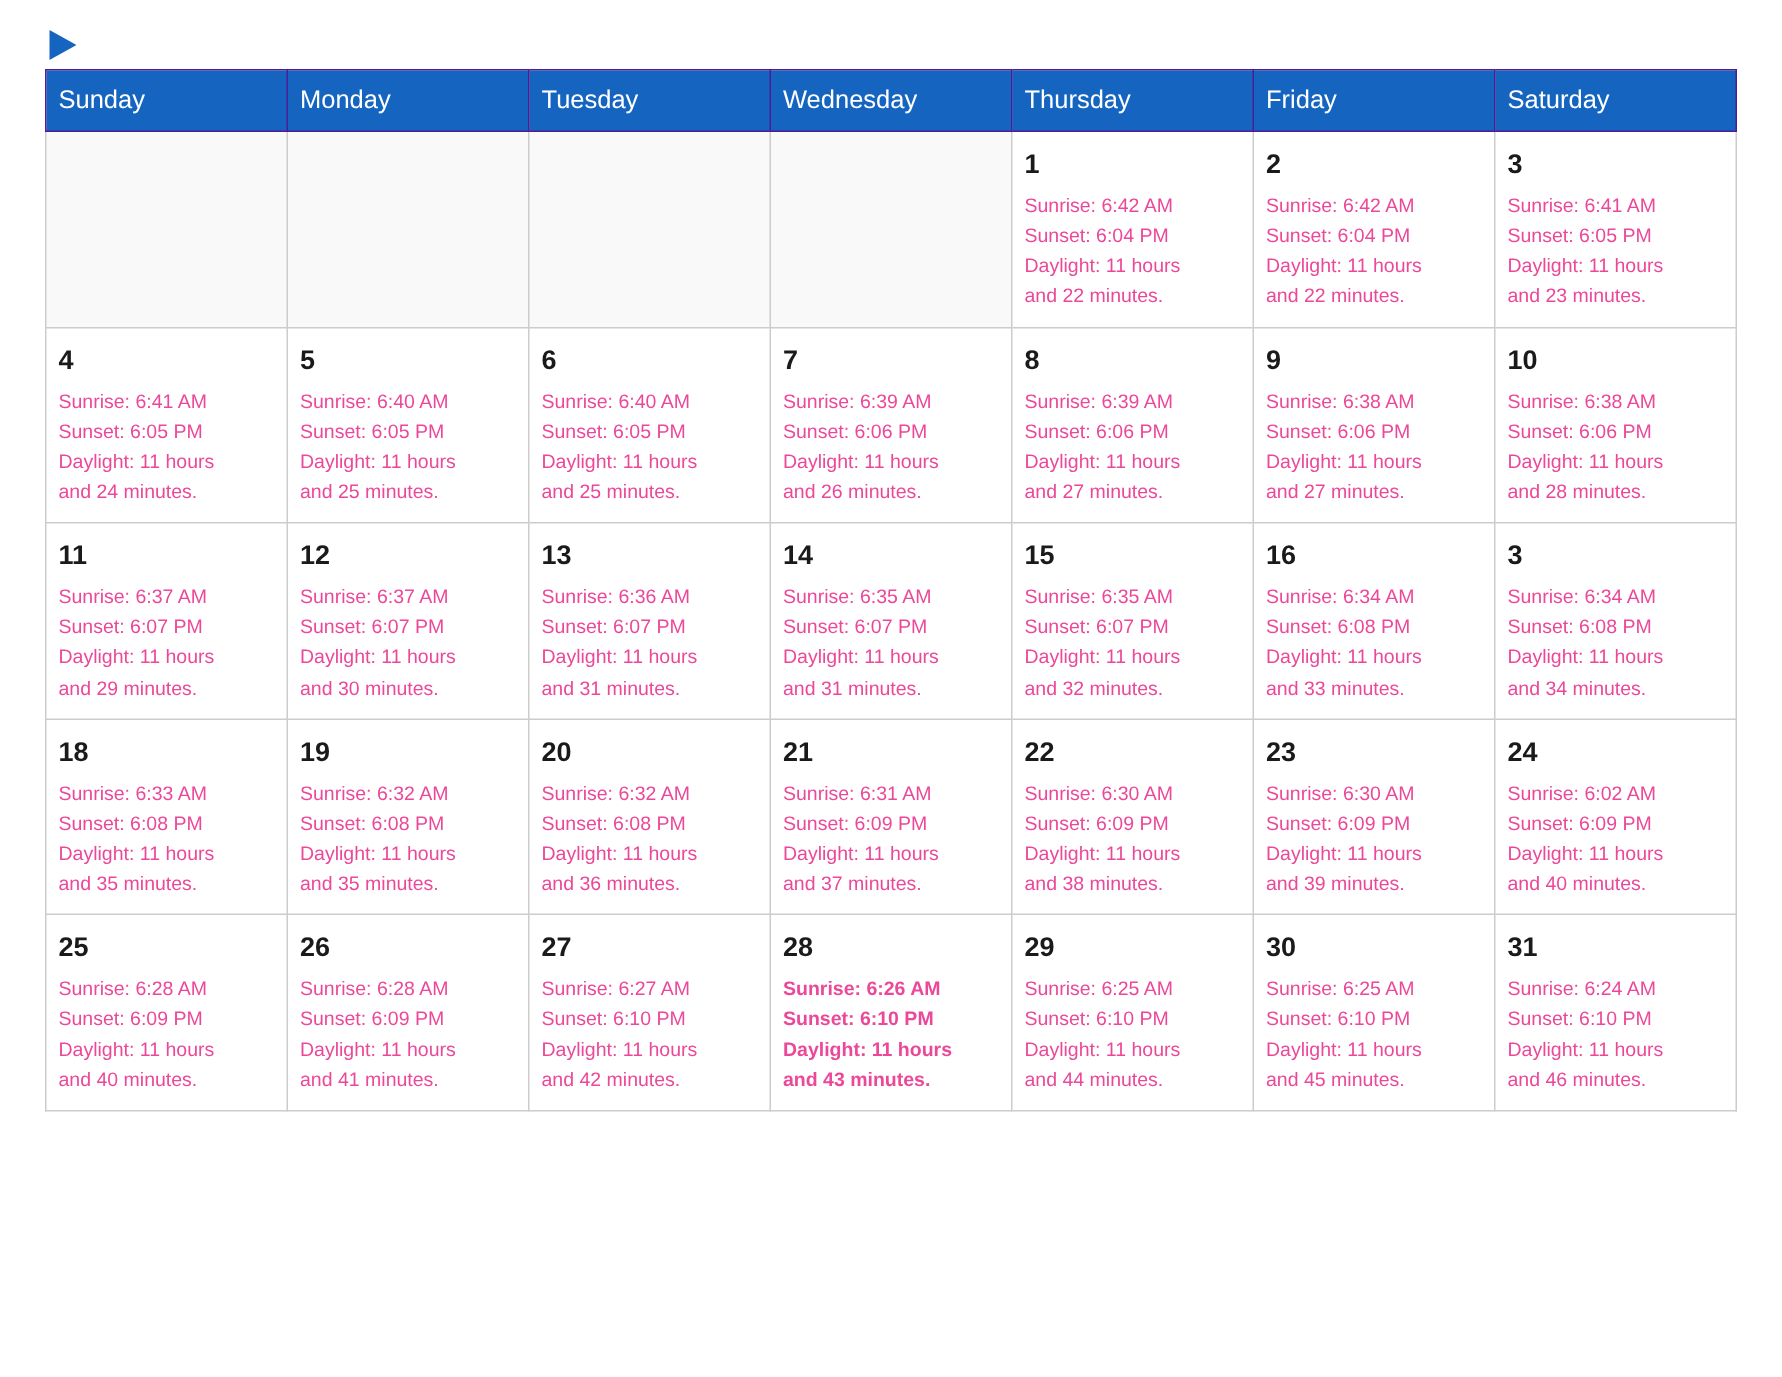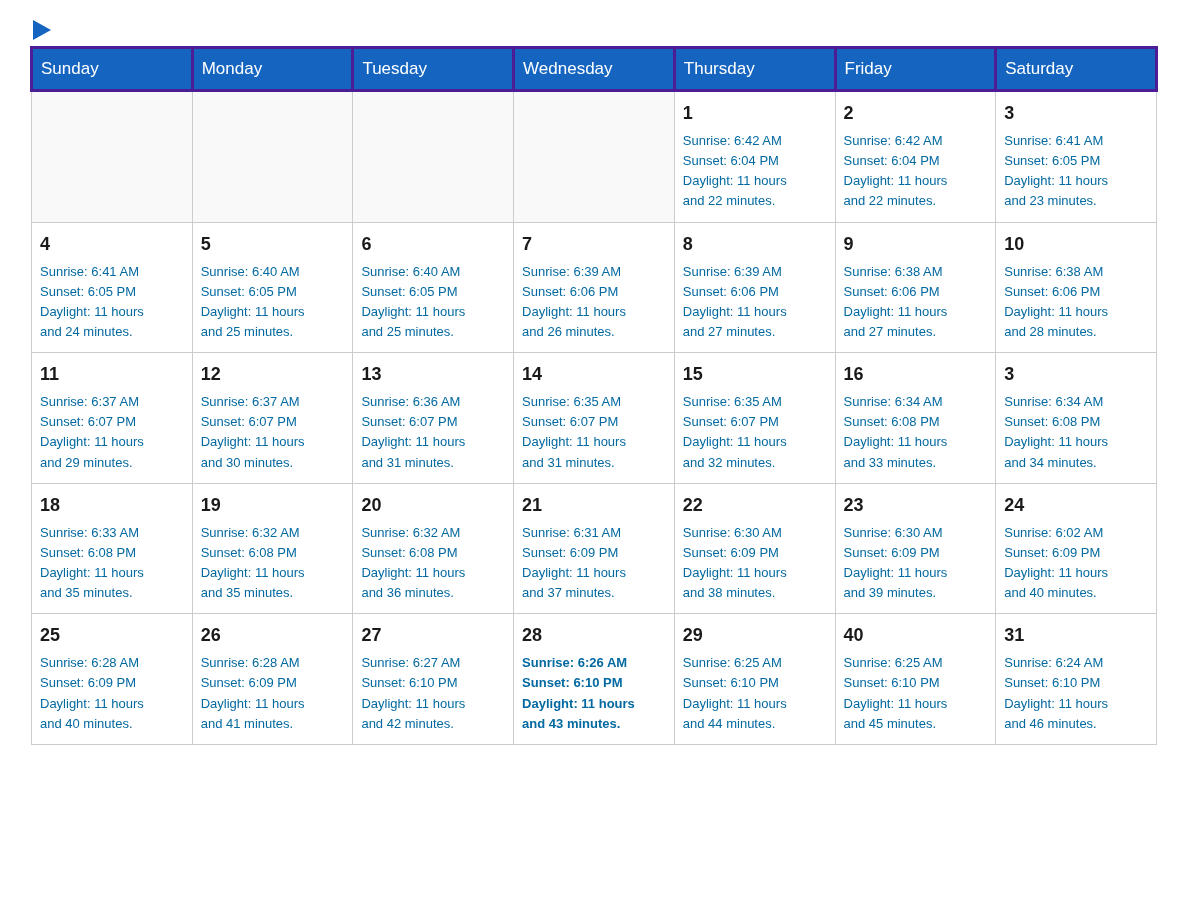--- a/index.html
+++ b/index.html
@@ -40,21 +40,21 @@
       border-collapse: collapse;
       margin-top: 8px;
     }
     .calendar th {
       background-color: #1565c0;
       color: #fff;
       padding: 10px 8px;
       text-align: left;
       font-size: 17px;
       font-weight: normal;
-      border: 3px solid #4c1d95;
+      border: 1px solid #4c1d95;
     }
     .calendar td {
       vertical-align: top;
       padding: 8px 8px 10px 8px;
       border: 1px solid #ccc;
       width: calc(100% / 7);
       min-height: 110px;
       background: #fff;
       font-size: 13.5px;
       color: #222;
@@ -65,21 +65,21 @@
     }
     .day-number {
       font-size: 18px;
       font-weight: bold;
       color: #1a1a1a;
       display: block;
       margin-bottom: 4px;
     }
     .day-info {
       font-size: 13px;
-      color: #0369a1;
+      color: #ec4899;
       line-height: 1.55;
     }
     .logo-row {
       display: flex;
       align-items: center;
     }
     .logo-word {
       font-size: 30px;
       font-weight: bold;
       color: #222;
@@ -344,21 +344,21 @@
 and 43 minutes.</div>
         </td>
         <td>
           <span class="day-number">29</span>
           <div class="day-info" style="white-space: pre-line;">Sunrise: 6:25 AM
 Sunset: 6:10 PM
 Daylight: 11 hours
 and 44 minutes.</div>
         </td>
         <td>
-          <span class="day-number">40</span>
+          <span class="day-number">30</span>
           <div class="day-info" style="white-space: pre-line;">Sunrise: 6:25 AM
 Sunset: 6:10 PM
 Daylight: 11 hours
 and 45 minutes.</div>
         </td>
         <td>
           <span class="day-number">31</span>
           <div class="day-info" style="white-space: pre-line;">Sunrise: 6:24 AM
 Sunset: 6:10 PM
 Daylight: 11 hours

